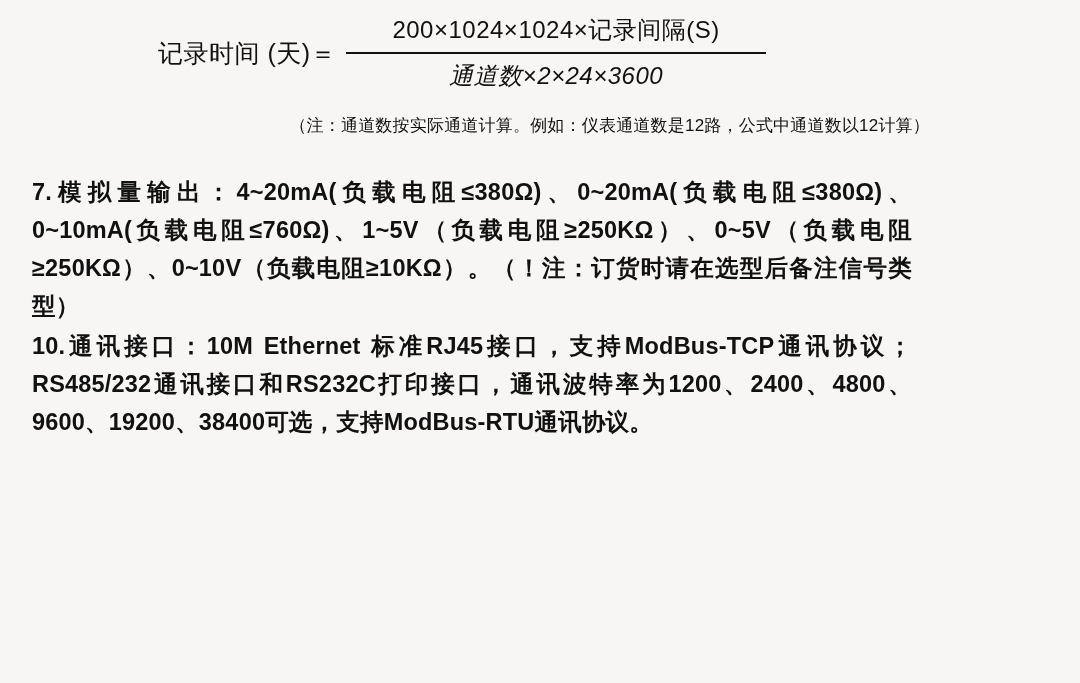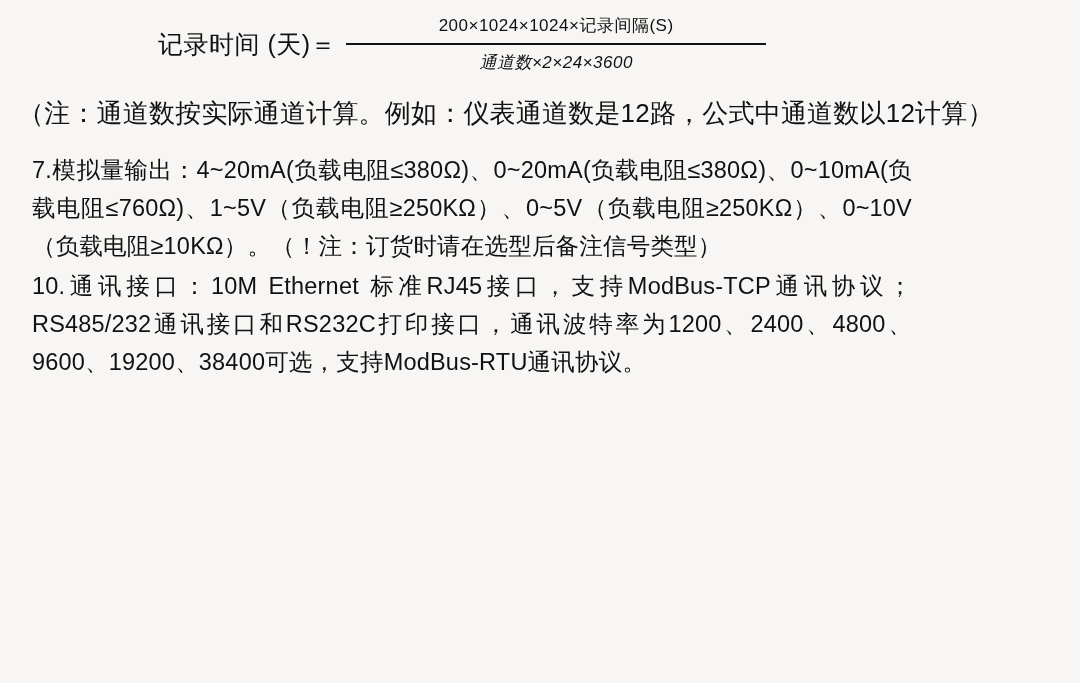--- a/index.html
+++ b/index.html
@@ -37,45 +37,46 @@
     padding-right: 10px;
   }
   .fraction {
     display: inline-flex;
     flex-direction: column;
     align-items: center;
     min-width: 420px;
   }
   .fraction .numer,
   .fraction .denom {
-    font-size: 17px;
+    font-size: 24px;
     white-space: nowrap;
     letter-spacing: 0.5px;
   }
   .fraction .numer { padding-bottom: 6px; }
   .fraction .denom { padding-top: 6px; font-style: italic; }
   .fraction .bar {
     width: 100%;
     height: 2px;
     background: #111111;
   }
 
   
   .formula-note {
-    font-size: 26px;
-    text-align: center;
+    font-size: 17px;
+    text-align: right;
     margin-top: 22px;
     letter-spacing: 0.2px;
     white-space: nowrap;
   }
 
   
   .body-list {
-    margin-top: 20px;
+    margin-top: 36px;
     padding: 0 18px 0 14px;
+    font-weight: bold;
   }
   .para {
     font-size: 23.5px;
     line-height: 38px;
     letter-spacing: 0.2px;
     text-align: justify;
     text-justify: inter-character;
     margin: 0 0 2px 0;
   }
   .para.indent-small { text-indent: 0; }

